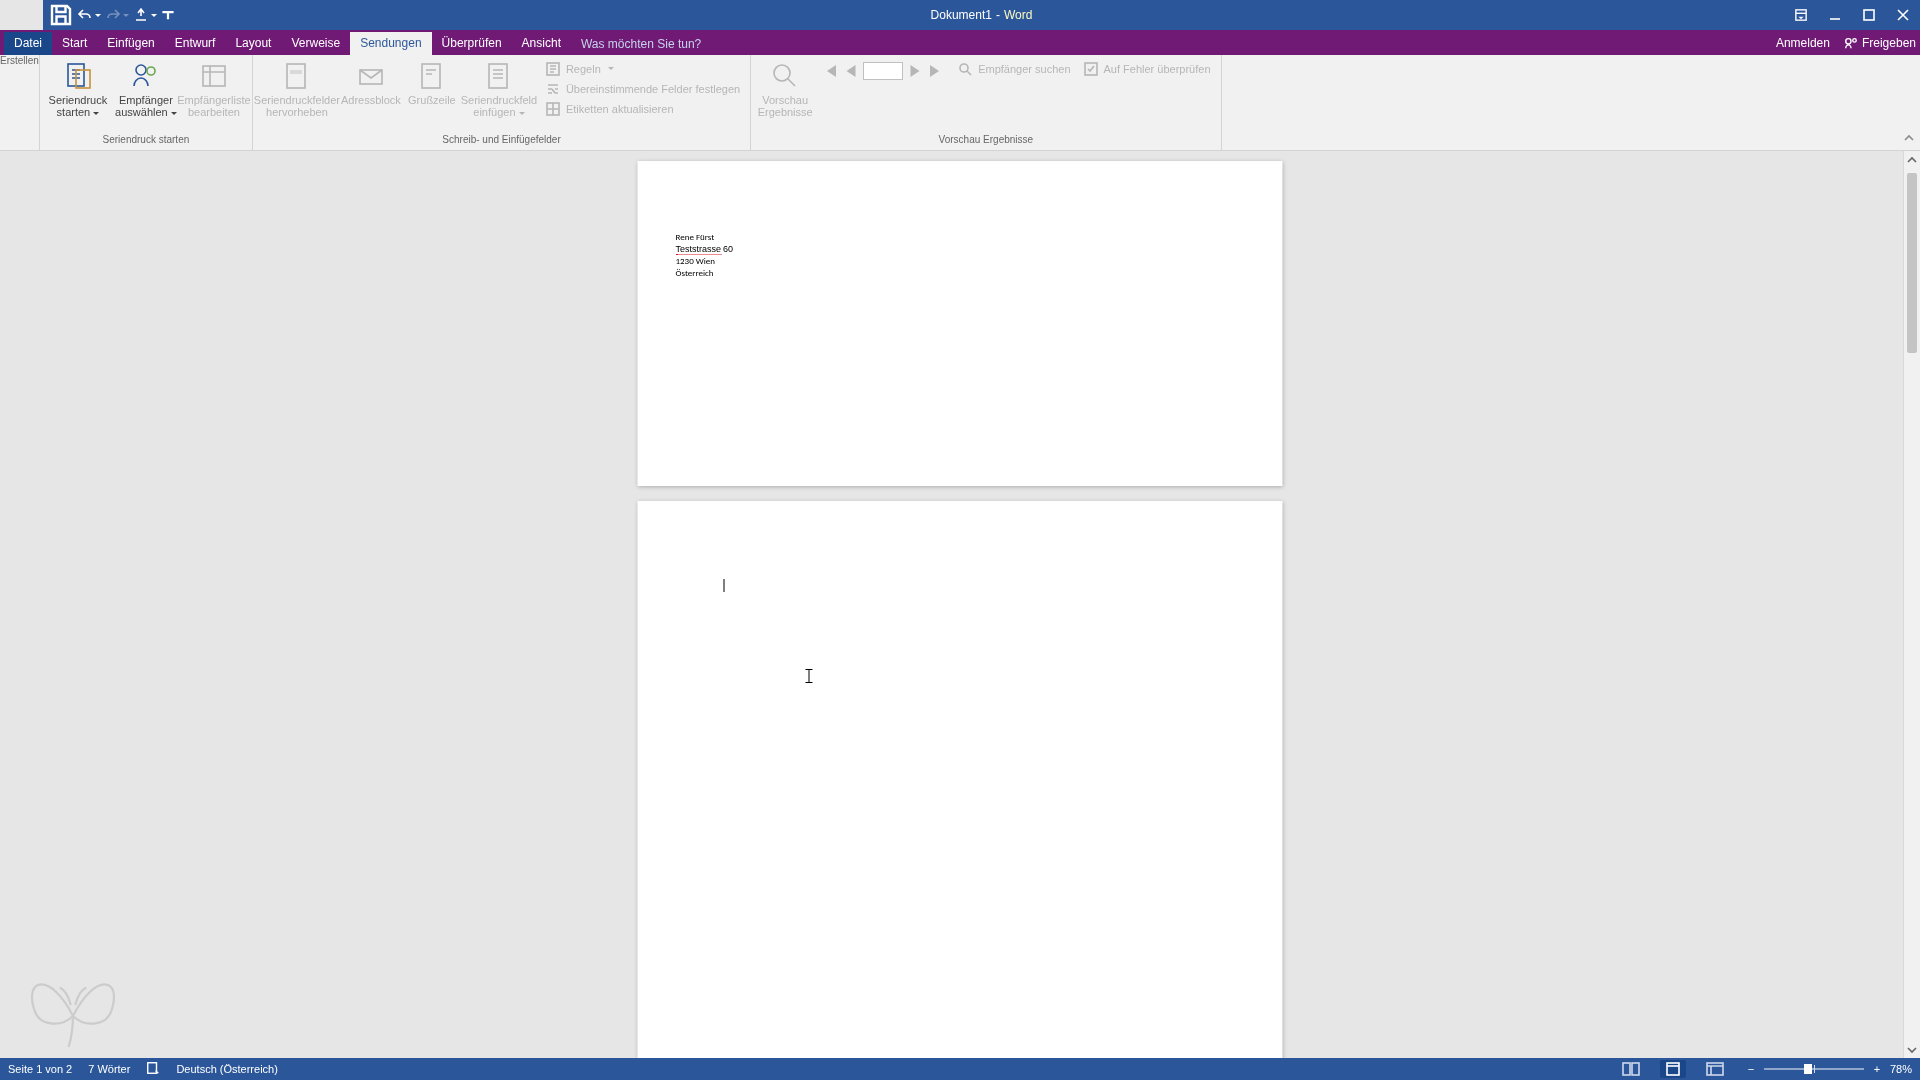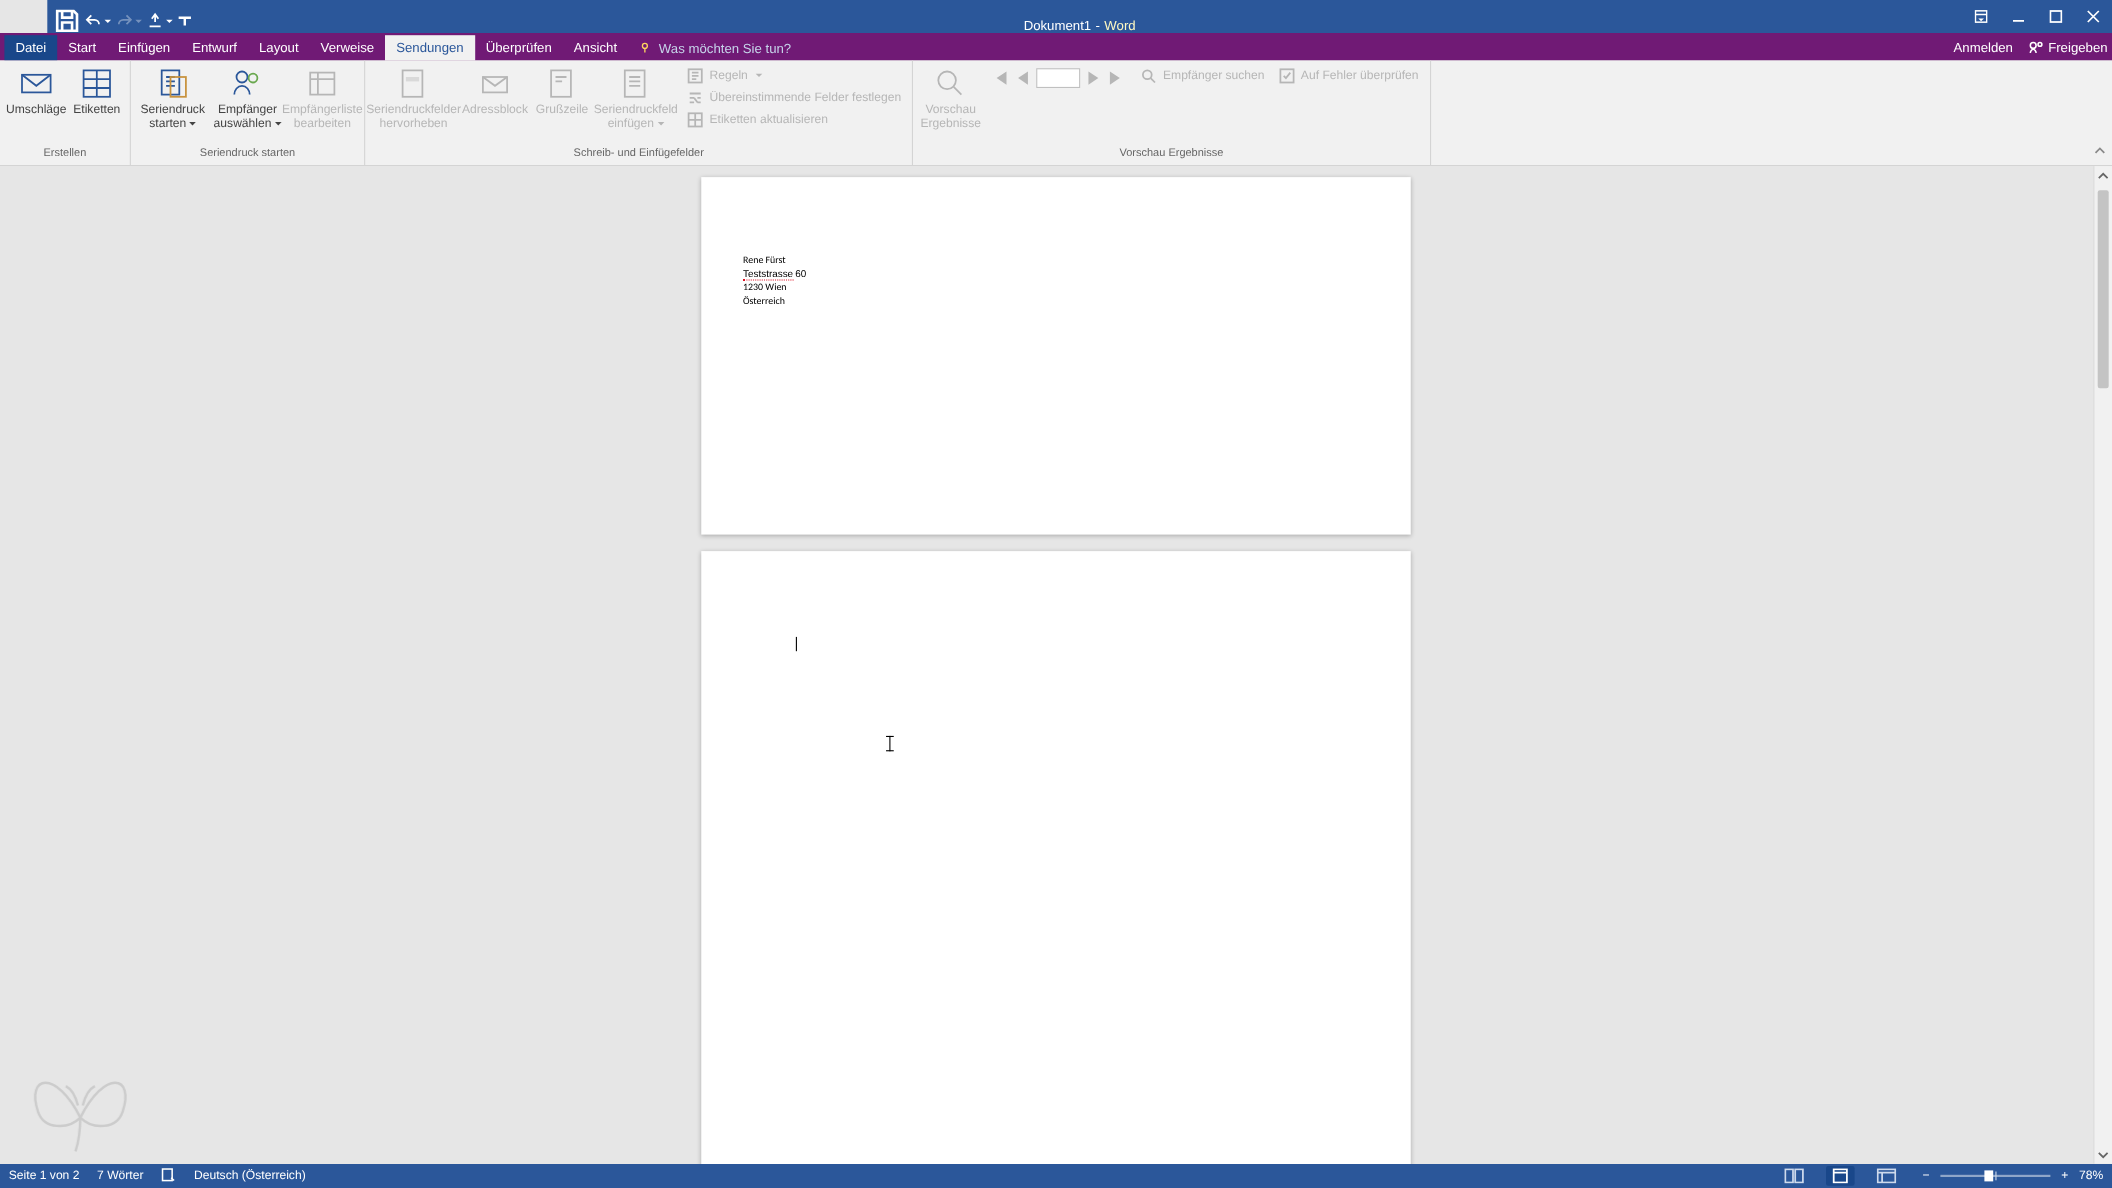--- a/index.html
+++ b/index.html
@@ -1,20 +1,20 @@
 <!DOCTYPE html>
 <html><head>
 <meta charset="utf-8">
 <style>
 * { margin: 0; padding: 0; box-sizing: border-box; font-family: "Segoe UI", Tahoma, sans-serif; }
 html, body { width: 1920px; height: 1080px; overflow: hidden; background: #e6e6e6; }
 
 
 .titlebar {
-  height: 30px; background: #2b579a; color: #fff; display: flex; align-items: flex-end;
+  height: 30px; background: #2b579a; color: #fff; display: flex; align-items: center;
   position: relative; font-size: 12px; margin-left: 43px;
 }
 .qat { display: flex; align-items: center; gap: 4px; padding-left: 6px; }
 .qat-btn {
   width: 24px; height: 22px; display: flex; align-items: center; justify-content: center;
   cursor: pointer; color: #fff; font-size: 12px;
 }
 .qat-btn.disabled { color: rgba(255,255,255,.35); }
 .qat-btn.drop::after { content: ""; margin-left: 2px; border: 3px solid transparent; border-top-color: currentColor; position: relative; top: 2px; }
 .title-center { position: absolute; left: 50%; transform: translateX(-50%); display: flex; gap: 4px; }
@@ -24,21 +24,21 @@
 .win-btn svg { width: 12px; height: 12px; }
 
 
 .tabsrow {
   height: 25px; background: #701a75; display: flex; align-items: flex-end; padding: 0 4px;
   font-size: 12px; color: #fff;
 }
 .tab { padding: 4px 10px 5px; cursor: pointer; }
 .tab.file { background: #19478a; }
 .tab.active { background: #f1f1f1; color: #2b579a; }
-.tellme { display: flex; align-items: center; gap: 6px; padding: 4px 10px; color: #c6d4ea; }
+.tellme { display: flex; align-items: center; gap: 6px; padding: 4px 10px; color: #c6d4ea; flex-direction: column; }
 .tellme svg { width: 12px; height: 12px; }
 .right-links { margin-left: auto; display: flex; align-items: center; gap: 14px; color: #fff; padding-bottom: 5px; }
 .right-links .share { display: flex; align-items: flex-start; gap: 4px; }
 .right-links svg { width: 14px; height: 14px; }
 
 
 .ribbon { height: 96px; background: #f1f1f1; border-bottom: 1px solid #d4d4d4; display: flex; position: relative; }
 .group { border-right: 1px solid #d4d4d4; display: flex; flex-direction: column; }
 .group-body { flex: 1; display: flex; align-items: flex-start; padding: 3px 4px 0; }
 .group-label { height: 16px; text-align: center; font-size: 10px; color: #666; padding-bottom: 2px; }
@@ -197,40 +197,20 @@
           <circle cx="12" cy="5" r="2"></circle>
         </svg>
       <span>Freigeben</span>
     </span>
   </div>
 </div>
 
 <div class="ribbon">
 
   <div class="group">
-    <div class="group-body">
-      <div class="bigbtn" style="width:58px">
-        <div class="ico">
-            <svg viewBox="0 0 32 32" style="color:#2b579a">
-              <rect x="3" y="8" width="26" height="16"></rect>
-              <path d="M3 8l13 10L29 8"></path>
-            </svg>
-          </div>
-        <span>Umschläge</span>
-      </div>
-      <div class="bigbtn" style="width:52px">
-        <div class="ico">
-            <svg viewBox="0 0 32 32" style="color:#2b579a">
-              <rect x="4" y="4" width="24" height="24"></rect>
-              <path d="M4 12h24M4 20h24M16 4v24"></path>
-            </svg>
-          </div>
-        <span>Etiketten</span>
-      </div>
-    </div>
     <div class="group-label">Erstellen</div>
   </div>
 
   <div class="group">
     <div class="group-body">
       <div class="bigbtn">
         <div class="ico">
             <svg viewBox="0 0 32 32" style="color:#2b579a">
               <rect x="6" y="4" width="16" height="22"></rect>
               <path d="M10 10h8M10 14h8M10 18h8"></path>

